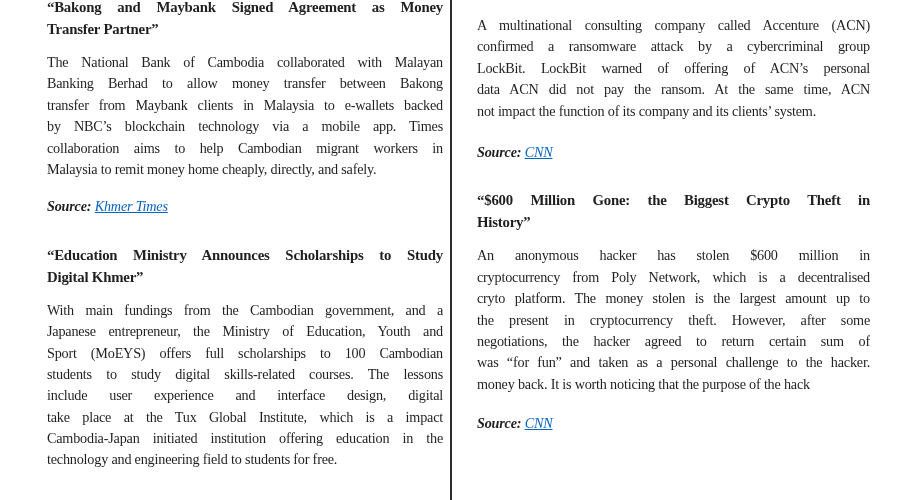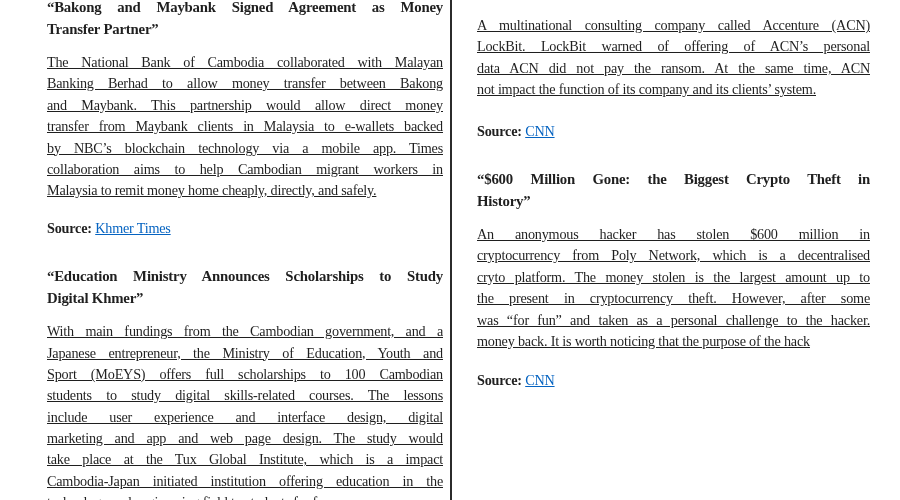--- a/index.html
+++ b/index.html
@@ -41,35 +41,35 @@
     margin: 0;
   }
   .title .tline { height: 22px; }
   .clip-top { margin-top: -19px; }
 
   .body {
     font-size: 14.2px;
     line-height: 21.4px;
     letter-spacing: -0.2px;
     margin-top: 12px;
-    text-decoration: underline;
   }
   .tline {
     text-align: justify;
     text-align-last: justify;
     height: 21.4px;
     overflow: hidden;
   }
   .tline:last-child { text-align-last: left; }
 
   .source {
     margin: 16px 0 0 0;
     font-size: 14.2px;
     line-height: 21.4px;
     letter-spacing: -0.2px;
+    font-style: italic;
   }
   .source .src-label { font-weight: bold; }
   .source a {
     color: var(--link-color, #0563c1);
     text-decoration: underline;
     cursor: pointer;
   }
   .mt18 { margin-top: 18px; }
   .mt20 { margin-top: 20px; }
   .mt26 { margin-top: 26px; }
@@ -82,21 +82,20 @@
   <div class="col left">
 
     <article>
       <h2 class="title clip-top">
           <div class="tline">“Bakong and Maybank Signed Agreement as Money</div>
           <div class="tline">Transfer Partner”</div>
         </h2>
       <div class="body">
           <div class="tline">The National Bank of Cambodia collaborated with Malayan</div>
           <div class="tline">Banking Berhad to allow money transfer between Bakong</div>
-          <div class="tline">and Maybank. This partnership would allow direct money</div>
           <div class="tline">transfer from Maybank clients in Malaysia to e-wallets backed</div>
           <div class="tline">by NBC’s blockchain technology via a mobile app. Times</div>
           <div class="tline">collaboration aims to help Cambodian migrant workers in</div>
           <div class="tline">Malaysia to remit money home cheaply, directly, and safely.</div>
         </div>
       <p class="source">
         <span class="src-label">Source:</span>
         <a href="#">Khmer Times</a>
       </p>
     </article>
@@ -105,59 +104,60 @@
       <h2 class="title mt26">
           <div class="tline">“Education Ministry Announces Scholarships to Study</div>
           <div class="tline">Digital Khmer”</div>
         </h2>
       <div class="body">
           <div class="tline">With main fundings from the Cambodian government, and a</div>
           <div class="tline">Japanese entrepreneur, the Ministry of Education, Youth and</div>
           <div class="tline">Sport (MoEYS) offers full scholarships to 100 Cambodian</div>
           <div class="tline">students to study digital skills-related courses. The lessons</div>
           <div class="tline">include user experience and interface design, digital</div>
-          <div class="tline">marketing and app and web page design. The study would</div>
           <div class="tline">take place at the Tux Global Institute, which is a impact</div>
           <div class="tline">Cambodia-Japan initiated institution offering education in the</div>
           <div class="tline">technology and engineering field to students for free.</div>
         </div>
     </article>
 
   </div>
 
   <div class="divider"></div>
 
   <div class="col right">
 
     <article>
       <h2 class="title clip-top">
           <div class="tline">“Accenture Confirmed Ransomware Attack by LockBit”</div>
         </h2>
       <div class="body">
           <div class="tline">A multinational consulting company called Accenture (ACN)</div>
+          <div class="tline">confirmed a ransomware attack by a cybercriminal group</div>
           <div class="tline">LockBit. LockBit warned of offering of ACN’s personal</div>
           <div class="tline">data ACN did not pay the ransom. At the same time, ACN</div>
           <div class="tline">not impact the function of its company and its clients’ system.</div>
         </div>
       <p class="source mt20">
         <span class="src-label">Source:</span>
         <a href="#">CNN</a>
       </p>
     </article>
 
     <article>
       <h2 class="title mt26">
           <div class="tline">“$600 Million Gone: the Biggest Crypto Theft in</div>
           <div class="tline">History”</div>
         </h2>
       <div class="body">
           <div class="tline">An anonymous hacker has stolen $600 million in</div>
           <div class="tline">cryptocurrency from Poly Network, which is a decentralised</div>
           <div class="tline">cryto platform. The money stolen is the largest amount up to</div>
           <div class="tline">the present in cryptocurrency theft. However, after some</div>
+          <div class="tline">negotiations, the hacker agreed to return certain sum of</div>
           <div class="tline">was “for fun” and taken as a personal challenge to the hacker.</div>
           <div class="tline">money back. It is worth noticing that the purpose of the hack</div>
         </div>
       <p class="source mt18">
         <span class="src-label">Source:</span>
         <a href="#">CNN</a>
       </p>
     </article>
 
   </div>

